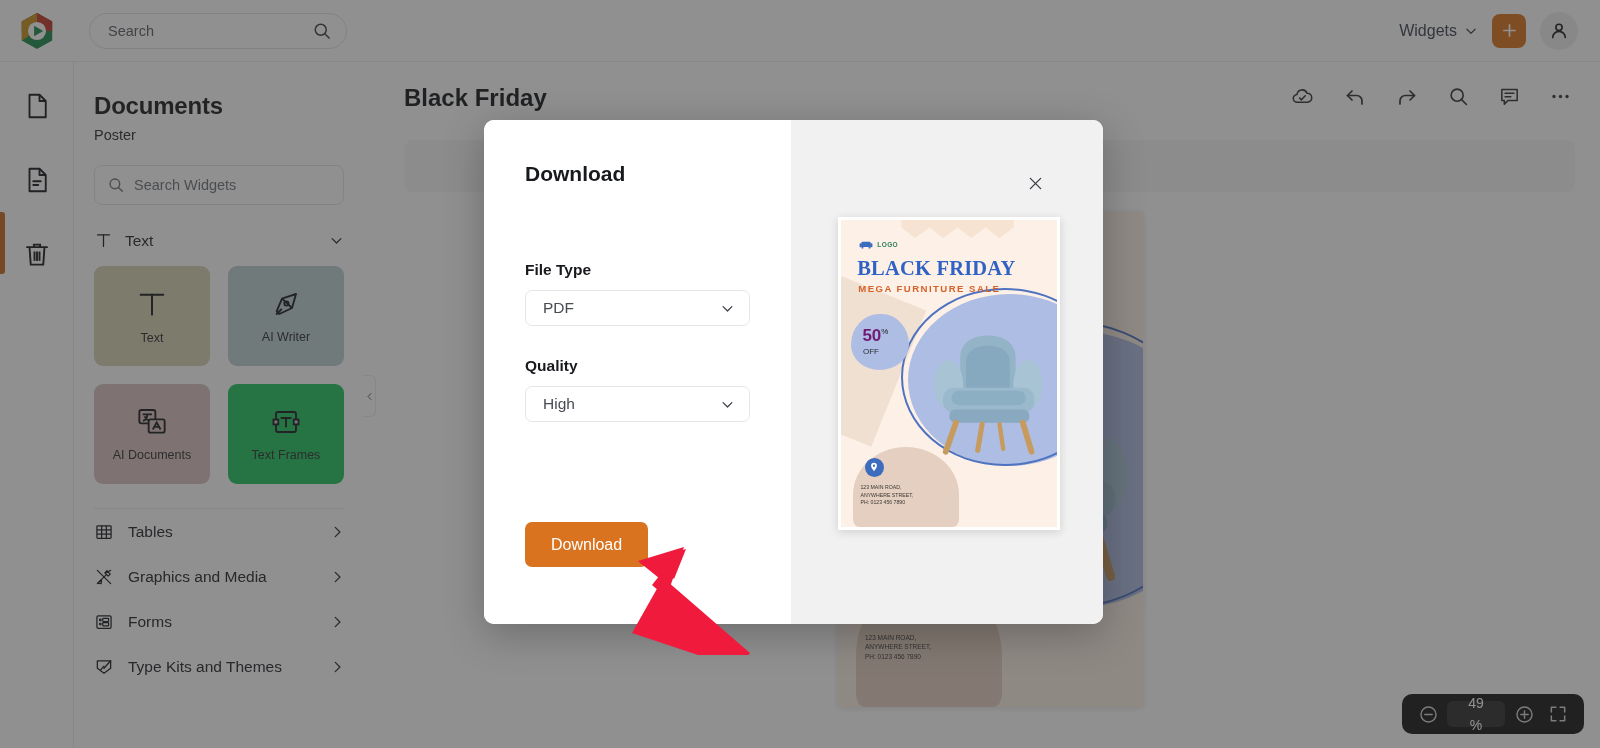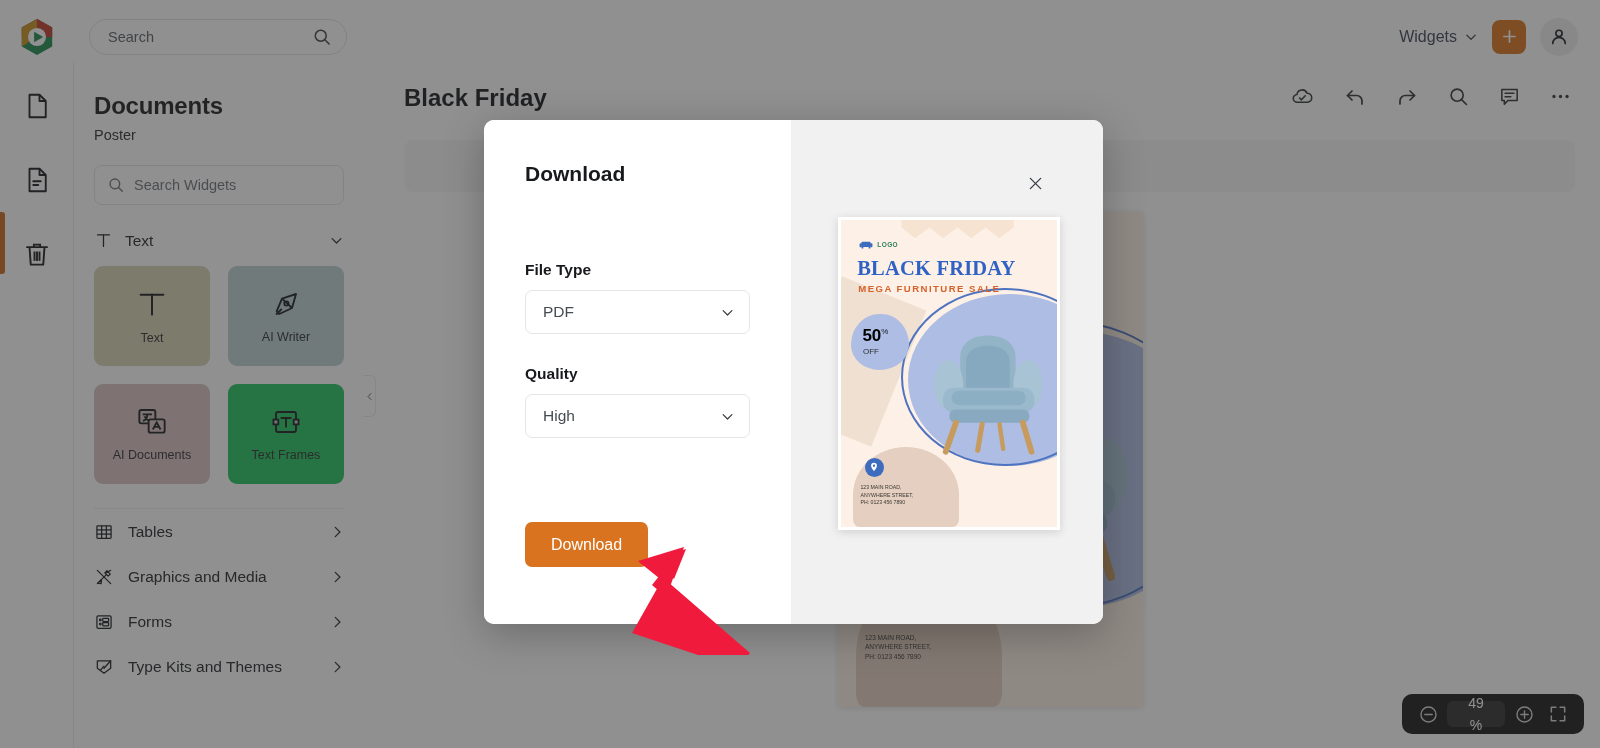--- a/index.html
+++ b/index.html
@@ -9,21 +9,21 @@
     background: #ffffff;
     overflow: hidden;
   }
   #app { position: relative; width: 1600px; height: 748px; }
 
   
   #base { position: absolute; inset: 0; background: #ffffff; }
 
   
   .topbar {
-    position: absolute; left: 0; top: 6px; width: 1600px; height: 62px;
+    position: absolute; left: 0; top: 0; width: 1600px; height: 62px;
     background: #ffffff; border-bottom: 1px solid #ececec;
     display: flex; align-items: center;
   }
   .logo-wrap { width: 74px; display: flex; align-items: center; justify-content: center; }
   .logo-hex { position: relative; width: 38px; height: 40px; }
   .searchbar {
     width: 258px; height: 36px; border: 1px solid #e2e2e2; border-radius: 18px;
     display: flex; align-items: center; padding: 0 14px 0 18px; margin-left: 15px;
   }
   .searchbar input {
@@ -106,21 +106,21 @@
     background: #f6e3d2; clip-path: polygon(0 0,100% 0,100% 35%,87% 85%,75% 35%,62% 85%,50% 35%,37% 85%,25% 35%,12% 85%,0 35%); }
   .poster .band { position: absolute; left: -14%; top: 22%; width: 42%; height: 48%;
     background: #f0e0d2; transform: rotate(22deg); }
   .poster .circle { position: absolute; border-radius: 50%; background: #aebde3; }
   .poster .circle-ring { position: absolute; border-radius: 50%; border: 2px solid #4f73c0; }
   .poster .logo-row { position: absolute; display: flex; align-items: center; gap: 4px; }
   .poster .logo-text { color: #2f7d5c; font-weight: bold; letter-spacing: .06em; }
   .poster .title { color: #2f62c4; font-family: "Liberation Serif", serif; font-weight: bold; letter-spacing: .01em; }
   .poster .subtitle { color: #d4622a; font-weight: bold; letter-spacing: .15em; }
   .poster .badge { position: absolute; background: #aebde3; border-radius: 50% 48% 52% 50% / 55% 55% 45% 45%; }
-  .poster .badge .num { color: #000000; font-weight: bold; }
+  .poster .badge .num { color: #701a75; font-weight: bold; }
   .poster .badge .pct { color: #14161a; }
   .poster .badge .off { color: #2a2d33; }
   .poster .addr-blob { position: absolute; background: #e4cfc0; border-radius: 50% 50% 6% 6% / 60% 60% 10% 10%; }
   .poster .pin { position: absolute; background: #3d6bbd; border-radius: 50% 50% 50% 50%; display: flex; align-items: center; justify-content: center; }
   .poster .addr { position: absolute; color: #3a3733; line-height: 1.45; }
   .chair { position: absolute; }
 
   
   .zoomctl {
     position: absolute; right: 16px; bottom: 14px; height: 40px; background: #171717;
@@ -138,21 +138,21 @@
   
   .modal {
     position: absolute; left: 484px; top: 120px; width: 619px; height: 504px;
     border-radius: 10px; overflow: hidden; display: flex; z-index: 20;
     box-shadow: 0 10px 40px rgba(0,0,0,.25); background: #ffffff;
   }
   .modal-left { width: 307px; background: #ffffff; padding: 42px 41px 0 41px; position: relative; }
   .modal-title { font-size: 21px; font-weight: bold; color: #17191d; }
   .field-label { font-size: 15.5px; font-weight: bold; color: #17191d; }
   .select-box {
-    height: 44px; border: 1px solid #e6e6e6; border-radius: 7px; display: flex;
+    height: 36px; border: 1px solid #e6e6e6; border-radius: 7px; display: flex;
     align-items: center; padding: 0 14px 0 17px; margin-top: 11px; cursor: pointer;
   }
   .select-box .sel-val { flex: 1; font-size: 15.5px; color: #474c53; }
   .dl-btn {
     position: absolute; left: 41px; bottom: 57px; height: 45px; padding: 0 26px;
     background: #d9731f; color: #ffffff; border: 0; border-radius: 7px;
     font-size: 16px; font-family: "Liberation Sans", sans-serif; cursor: pointer;
   }
   .modal-right { flex: 1; background: #f1f1f1; position: relative; }
   .modal-close {

